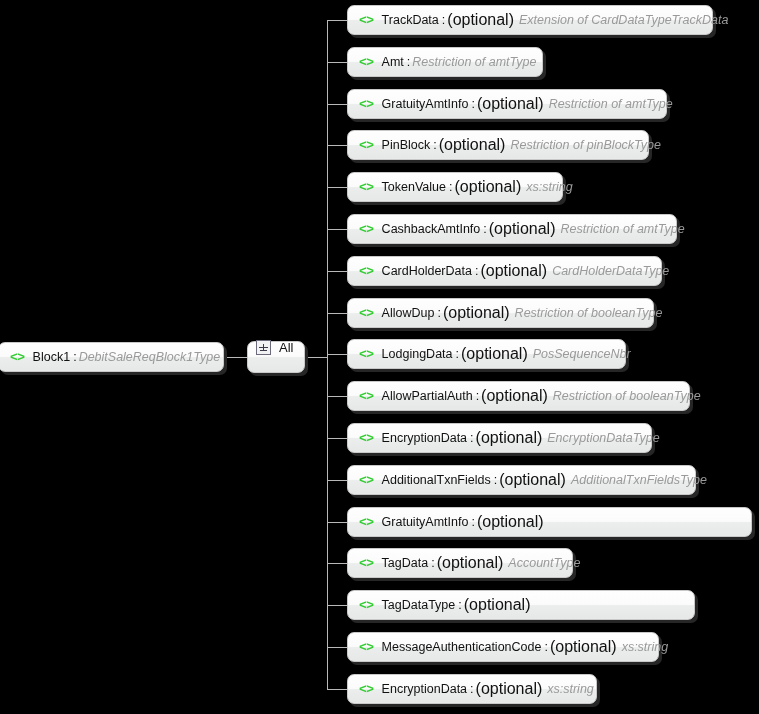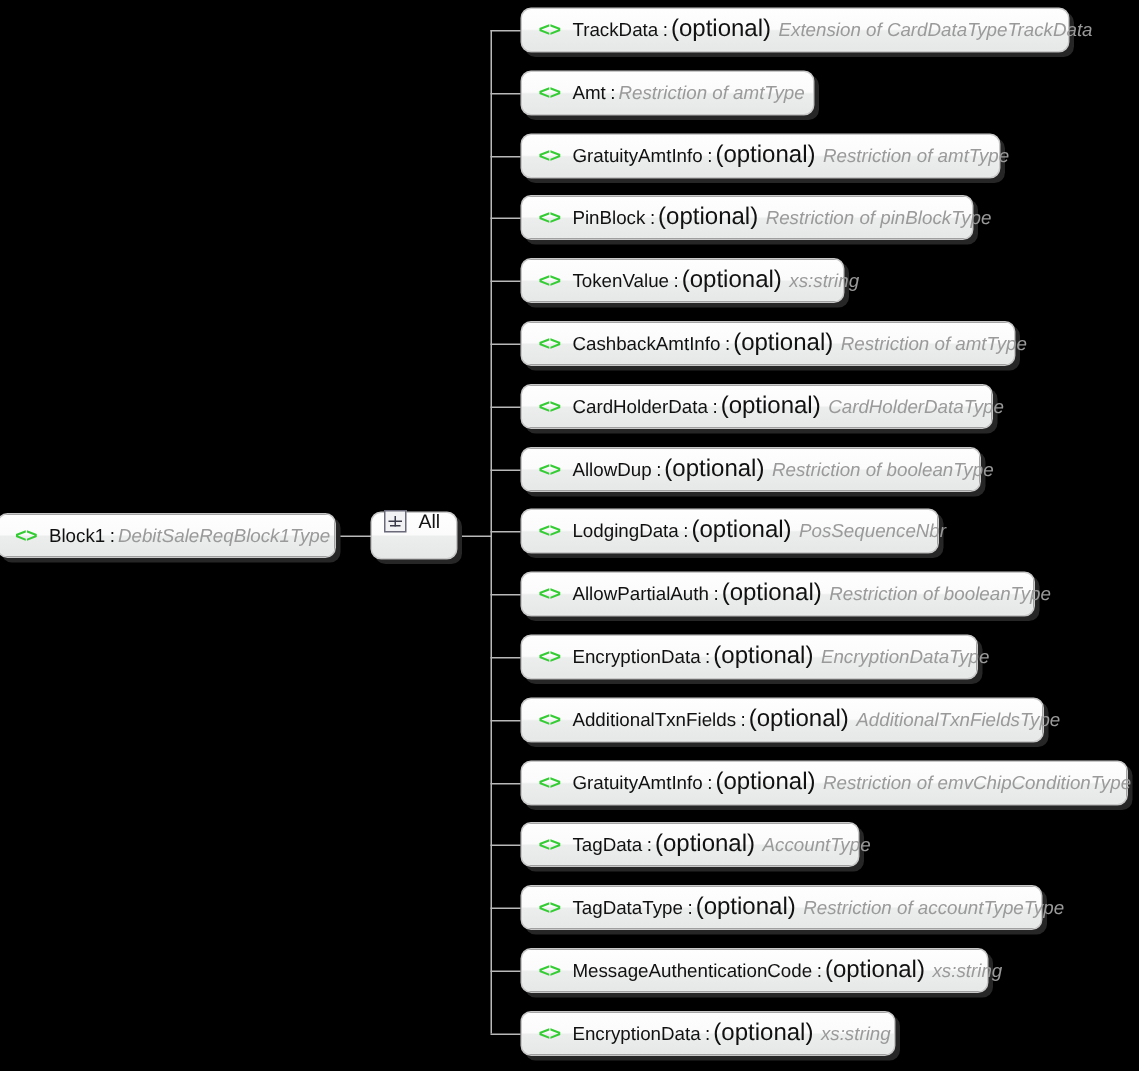--- a/index.html
+++ b/index.html
@@ -263,35 +263,33 @@
         <span class="node-name">AdditionalTxnFields</span>
         <span class="node-sep">:</span>
         <span class="node-card">(optional)</span>
         <span class="node-type">AdditionalTxnFieldsType</span>
       </div>
       <div class="node" style="left: 347px; top: 507px; width: 405px;">
         <span class="icon-element">&lt;&gt;</span>
         <span class="node-name">GratuityAmtInfo</span>
         <span class="node-sep">:</span>
         <span class="node-card">(optional)</span>
-        <span class="node-type">Restriction of emvChipConditionType</span>
       </div>
       <div class="node" style="left: 347px; top: 548px; width: 226px;">
         <span class="icon-element">&lt;&gt;</span>
         <span class="node-name">TagData</span>
         <span class="node-sep">:</span>
         <span class="node-card">(optional)</span>
         <span class="node-type">AccountType</span>
       </div>
       <div class="node" style="left: 347px; top: 590px; width: 348px;">
         <span class="icon-element">&lt;&gt;</span>
         <span class="node-name">TagDataType</span>
         <span class="node-sep">:</span>
         <span class="node-card">(optional)</span>
-        <span class="node-type">Restriction of accountTypeType</span>
       </div>
       <div class="node" style="left: 347px; top: 632px; width: 312px;">
         <span class="icon-element">&lt;&gt;</span>
         <span class="node-name">MessageAuthenticationCode</span>
         <span class="node-sep">:</span>
         <span class="node-card">(optional)</span>
         <span class="node-type">xs:string</span>
       </div>
       <div class="node" style="left: 347px; top: 674px; width: 250px;">
         <span class="icon-element">&lt;&gt;</span>

